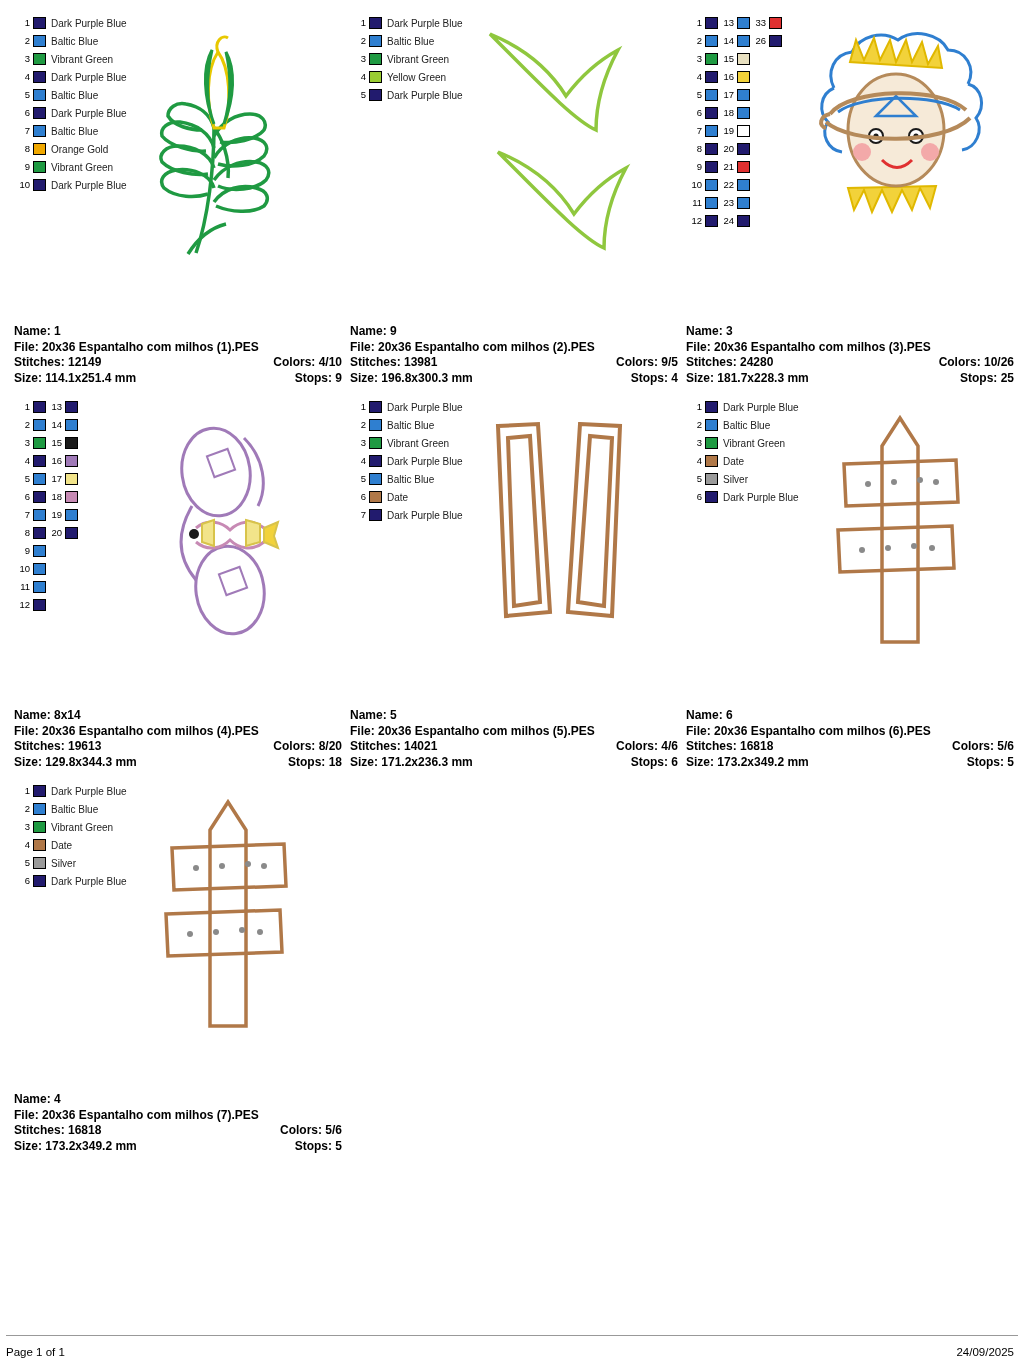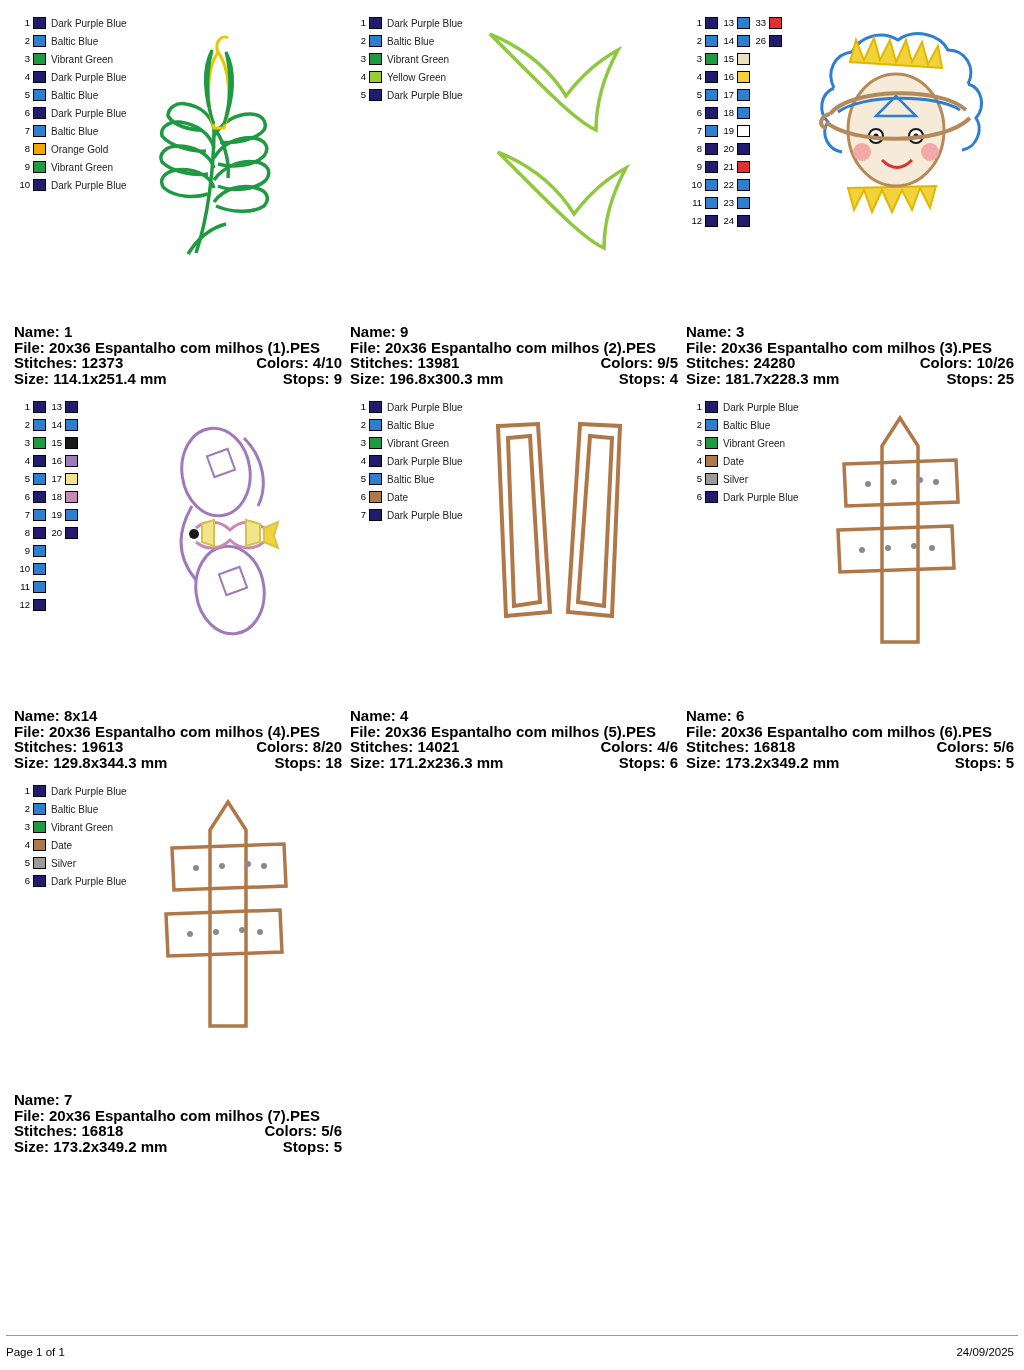--- a/index.html
+++ b/index.html
@@ -23,21 +23,21 @@
   .pal-idx{
     width:16px;text-align:right;font-size:9.5px;line-height:18px;
     padding-right:3px;color:#000;
   }
   .pal-sw{width:13px;height:12px;border:1px solid #000;box-sizing:border-box;}
   .pal-name{font-size:10px;padding-left:5px;color:#222;white-space:nowrap;}
 
   .thumb{position:absolute;right:4px;top:4px;width:220px;height:250px;}
   .thumb svg{width:100%;height:100%;display:block;}
 
-  .info{font-size:15px;font-weight:bold;line-height:15.5px;}
+  .info{font-size:12px;font-weight:bold;line-height:15.5px;}
   .info .row{display:flex;justify-content:space-between;}
   .info .single{display:block;}
 
   .footer{
     position:absolute;left:0;bottom:8px;width:1024px;
     font-size:11.5px;
   }
   .footer .inner{position:relative;height:16px;}
   .f-left{position:absolute;left:6px;top:0;}
   .f-center{position:absolute;left:0;right:0;top:0;text-align:center;}
@@ -130,21 +130,21 @@
               <path d="M96 106 C86 80 84 50 94 32 C88 58 88 86 96 106 Z"></path>
               <path d="M106 106 C116 80 118 52 108 34 C114 60 112 86 106 106 Z"></path>
             </g>
           </svg>
         </div>
       </div>
       <div class="info">
         <div class="single">Name: 1</div>
         <div class="single">File: 20x36 Espantalho com milhos (1).PES</div>
         <div class="row">
-            <span>Stitches: 12373</span>
+            <span>Stitches: 12149</span>
             <span>Colors: 4/10</span>
           </div>
         <div class="row">
             <span>Size: 114.1x251.4 mm</span>
             <span>Stops: 9</span>
           </div>
       </div>
     </div>
 
     <div class="cell">
@@ -535,21 +535,21 @@
             <g fill="none" stroke="#b07848" stroke-width="4">
               <path d="M44 24 L84 22 L96 210 L52 214 Z"></path>
               <path d="M54 36 L76 34 L86 200 L60 204 Z"></path>
               <path d="M126 22 L166 24 L158 214 L114 210 Z"></path>
               <path d="M136 34 L158 36 L150 204 L124 200 Z"></path>
             </g>
           </svg>
         </div>
       </div>
       <div class="info">
-        <div class="single">Name: 4</div>
+        <div class="single">Name: 5</div>
         <div class="single">File: 20x36 Espantalho com milhos (5).PES</div>
         <div class="row">
             <span>Stitches: 14021</span>
             <span>Colors: 4/6</span>
           </div>
         <div class="row">
             <span>Size: 171.2x236.3 mm</span>
             <span>Stops: 6</span>
           </div>
       </div>
@@ -675,21 +675,21 @@
               <circle cx="146" cy="80" r="3"></circle>
               <circle cx="72" cy="148" r="3"></circle>
               <circle cx="98" cy="146" r="3"></circle>
               <circle cx="124" cy="144" r="3"></circle>
               <circle cx="142" cy="146" r="3"></circle>
             </g>
           </svg>
         </div>
       </div>
       <div class="info">
-        <div class="single">Name: 7</div>
+        <div class="single">Name: 4</div>
         <div class="single">File: 20x36 Espantalho com milhos (7).PES</div>
         <div class="row">
             <span>Stitches: 16818</span>
             <span>Colors: 5/6</span>
           </div>
         <div class="row">
             <span>Size: 173.2x349.2 mm</span>
             <span>Stops: 5</span>
           </div>
       </div>

